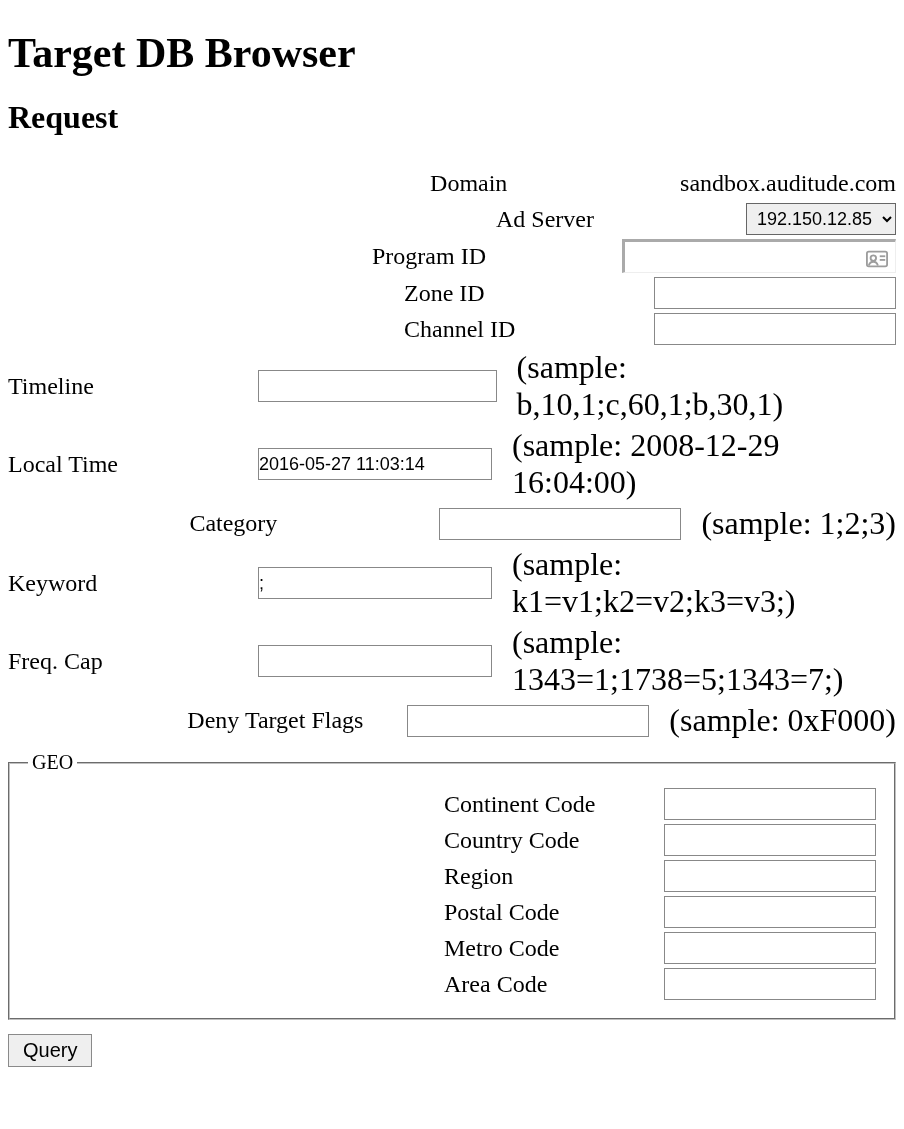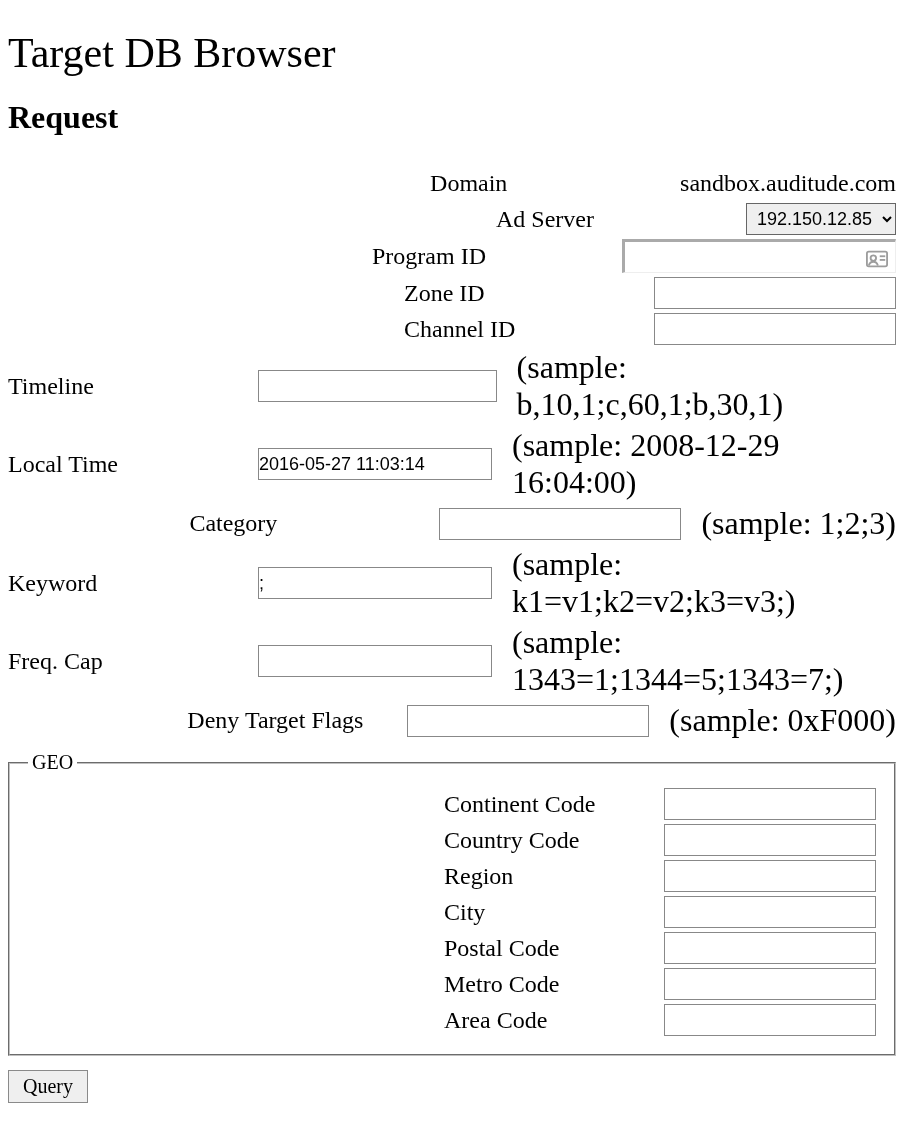--- a/index.html
+++ b/index.html
@@ -4,21 +4,21 @@
   <style>
     body {
       font-family: "Times New Roman", Times, serif;
       margin: 8px;
       font-size: 24px;
       color: #000;
       background: #fff;
     }
     h1 {
       font-size: 42px;
-      font-weight: normal;
+      font-weight: bold;
       margin: 0.5em 0 0.4em 0;
     }
     h2 {
       font-size: 32px;
       font-weight: bold;
       margin: 0.7em 0 1.0em 0;
     }
     .form-row {
       display: flex;
       align-items: center;
@@ -84,21 +84,21 @@
       font-size: 20px;
       padding: 0 4px;
     }
     .geo-row .label {
       width: 200px;
     }
     .geo-row input[type=text] {
       width: 210px;
     }
     button.query {
-      font-family: Liberation Serif, serif;
+      font-family: Liberation Sans, sans-serif;
       font-size: 20px;
       padding: 4px 14px;
       background: #efefef;
       border: 1px solid #8a8a8a;
       cursor: pointer;
     }
   </style>
 </head>
 <body>
 
@@ -165,21 +165,21 @@
 
   <div class="form-row">
     <span class="label">Keyword</span>
     <input type="text" value=";" style="">
     <span class="hint">(sample: k1=v1;k2=v2;k3=v3;)</span>
   </div>
 
   <div class="form-row">
     <span class="label">Freq. Cap</span>
     <input type="text" value="" style="">
-    <span class="hint">(sample: 1343=1;1344=5;1343=7;)</span>
+    <span class="hint">(sample: 1343=1;1738=5;1343=7;)</span>
   </div>
 
   <div class="form-row">
     <span class="label" style="width:200px">Deny Target Flags</span>
     <input type="text" value="" style="">
     <span class="hint">(sample: 0xF000)</span>
   </div>
 
   <fieldset>
     <legend>GEO</legend>
@@ -190,24 +190,20 @@
     </div>
     <div class="form-row geo-row">
       <span class="label">Country Code</span>
       <input type="text" value="" style="">
     </div>
     <div class="form-row geo-row">
       <span class="label">Region</span>
       <input type="text" value="" style="">
     </div>
     <div class="form-row geo-row">
-      <span class="label">City</span>
-      <input type="text" value="" style="">
-    </div>
-    <div class="form-row geo-row">
       <span class="label">Postal Code</span>
       <input type="text" value="" style="">
     </div>
     <div class="form-row geo-row">
       <span class="label">Metro Code</span>
       <input type="text" value="" style="">
     </div>
     <div class="form-row geo-row">
       <span class="label">Area Code</span>
       <input type="text" value="" style="">

